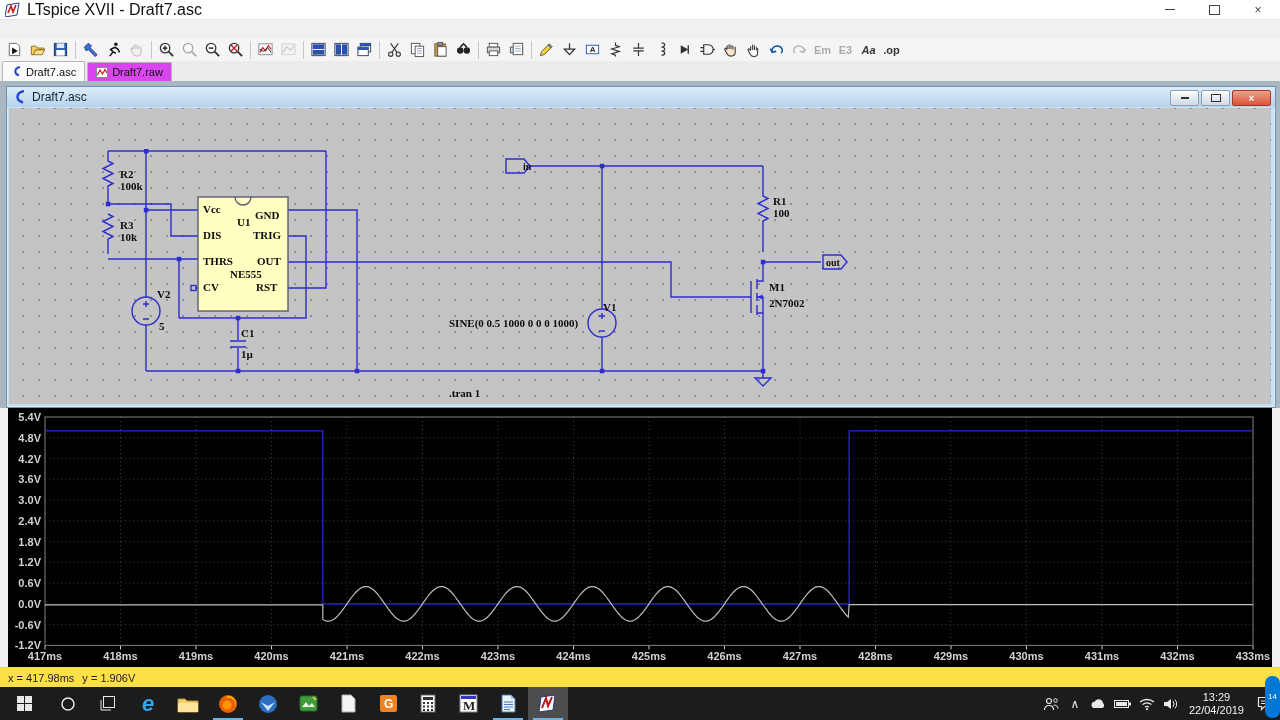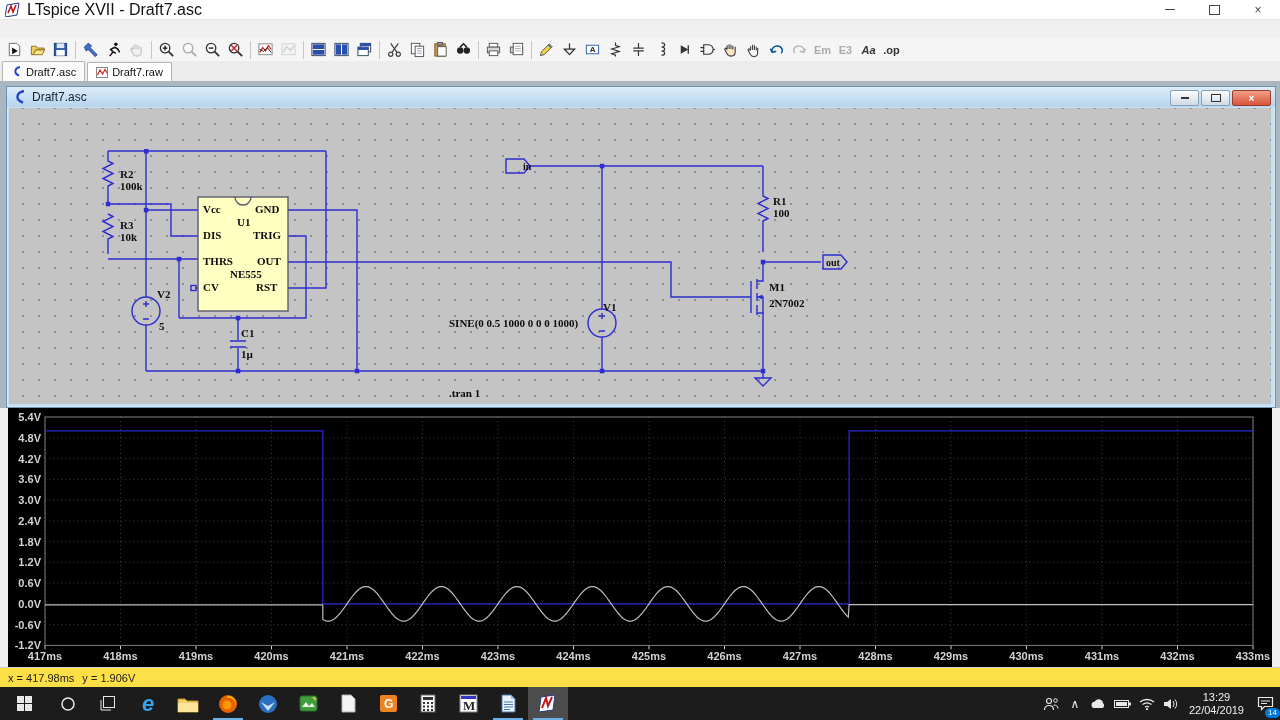--- a/index.html
+++ b/index.html
@@ -17,21 +17,21 @@
   .menu-item{padding:1px 9px;color:#1a1a1a;}
   
   .toolbar{position:absolute;left:0;top:38px;width:1280px;height:23px;background:#f5f5f5;display:flex;align-items:center;border-bottom:1px solid #d0d0d0;padding-left:3px;}
   .tbi{width:23px;height:21px;display:flex;align-items:center;justify-content:center;}
   .tbi svg{width:17px;height:17px;}
   .tbi.dim{opacity:.38;filter:grayscale(1);}
   .tbsep{width:1px;height:18px;background:#c6c6c6;margin:0 3px;}
   .tbtxt{font-size:11px;font-weight:700;color:#333;}
   
   .tabbar{position:absolute;left:0;top:61px;width:1280px;height:20px;background:#ececec;border-bottom:1px solid #bdbdbd;display:flex;align-items:flex-end;padding-left:2px;}
-  .tab{height:18px;display:flex;align-items:center;gap:4px;padding:0 8px;font-size:11px;border:1px solid #b5b5b5;border-bottom:none;background:#ffffff;margin-right:2px;border-radius:2px 2px 0 0;}
+  .tab{height:18px;display:flex;align-items:center;gap:4px;padding:0 8px;font-size:11px;border:1px solid #b5b5b5;border-bottom:none;background:#d946ef;margin-right:2px;border-radius:2px 2px 0 0;}
   .tab.active{background:#fafafa;height:19px;}
   
   .mdi{position:absolute;left:0;top:81px;width:1280px;height:327px;background:#aab6c0;}
   .innerwin{position:absolute;left:6px;top:5px;width:1268px;height:320px;border:1px solid #6f90b0;background:#c6e0f2;box-shadow:inset 0 0 0 1px #d8ecfa;}
   .innertitle{position:absolute;left:0;top:0;width:100%;height:20px;background:linear-gradient(#dcedfa,#b6d4ec);display:flex;align-items:center;font-size:12px;color:#15202b;}
   .innertitle .t{margin-left:5px;}
   .inbtns{position:absolute;right:4px;top:3px;display:flex;gap:2px;}
   .inbtn{width:27px;height:14px;border:1px solid #8aa0b4;border-radius:2px;background:linear-gradient(#fdfeff,#cfd9e2);display:flex;align-items:center;justify-content:center;font-size:10px;color:#333;}
   .inbtn.close{width:37px;background:linear-gradient(#f0a088,#d9543a);color:#fff;font-weight:700;border-color:#9b3a2a;}
   .inbtn .mn{width:8px;height:2px;background:#333;}
@@ -52,21 +52,21 @@
   .taskbar{position:absolute;left:0;top:687px;width:1280px;height:33px;background:#1c1c1c;display:flex;align-items:stretch;}
   .tbn{width:40px;display:flex;align-items:center;justify-content:center;position:relative;}
   .tbn.start{width:48px;}
   .tbn .uline{position:absolute;bottom:0;left:5px;right:5px;height:2px;background:#6cb2e8;}
   .tbn.active{background:#4d4d4d;}
   .tray{margin-left:auto;display:flex;align-items:center;}
   .tri{width:24px;display:flex;align-items:center;justify-content:center;color:#e8e8e8;font-size:12px;height:33px;}
   .clock{color:#f0f0f0;font-size:11px;text-align:center;line-height:13px;padding:0 6px;}
   .startgrid{display:grid;grid-template-columns:7px 7px;grid-template-rows:7px 7px;gap:1px;}
   .startgrid i{background:#e8e8e8;}
-  .badge{position:absolute;right:0px;bottom:2px;background:#0078d7;color:#fff;border-radius:7px;font-size:8px;padding:0 3px;line-height:10px;}
+  .badge{position:absolute;right:0px;bottom:2px;background:#0078d7;color:#fff;border-radius:7px;font-size:8px;padding:16px 3px;line-height:10px;}
 </style>
 </head>
 <body>
 
 <div id="screen">
 
   <div class="titlebar">
     <svg width="16" height="15" style="margin-left:5px">
       <polygon points="2,3 14,1 12,13 0,15" fill="#fff" stroke="#223a8c" stroke-width="1"></polygon>
       <polyline points="3,11 6,4 8,10 11,3" fill="none" stroke="#c01818" stroke-width="1.6"></polyline>
@@ -436,21 +436,21 @@
         <div class="slabel" style="left:760px;top:173px">M1</div>
         <div class="slabel" style="left:760px;top:189px">2N7002</div>
         <div class="slabel" style="left:440px;top:279px">.tran 1</div>
         <div class="slabel" style="left:514px;top:52.5px;font-size:10px">in</div>
         <div class="slabel" style="left:817px;top:148.5px;font-size:10px">out</div>
 
         <div class="pinlbl" style="left:194px;top:96px">Vcc</div>
         <div class="pinlbl" style="left:194px;top:122px">DIS</div>
         <div class="pinlbl" style="left:194px;top:148px">THRS</div>
         <div class="pinlbl" style="left:194px;top:174px">CV</div>
-        <div class="pinlbl" style="left:246px;top:96px">GND</div>
+        <div class="pinlbl" style="left:246px;top:102px">GND</div>
         <div class="pinlbl" style="left:244px;top:122px">TRIG</div>
         <div class="pinlbl" style="left:248px;top:148px">OUT</div>
         <div class="pinlbl" style="left:247px;top:174px">RST</div>
         <div class="pinlbl" style="left:228px;top:109px">U1</div>
         <div class="pinlbl" style="left:221px;top:161px">NE555</div>
       </div>
     </div>
   </div>
 
   <div class="plotpane" id="plotpane">

